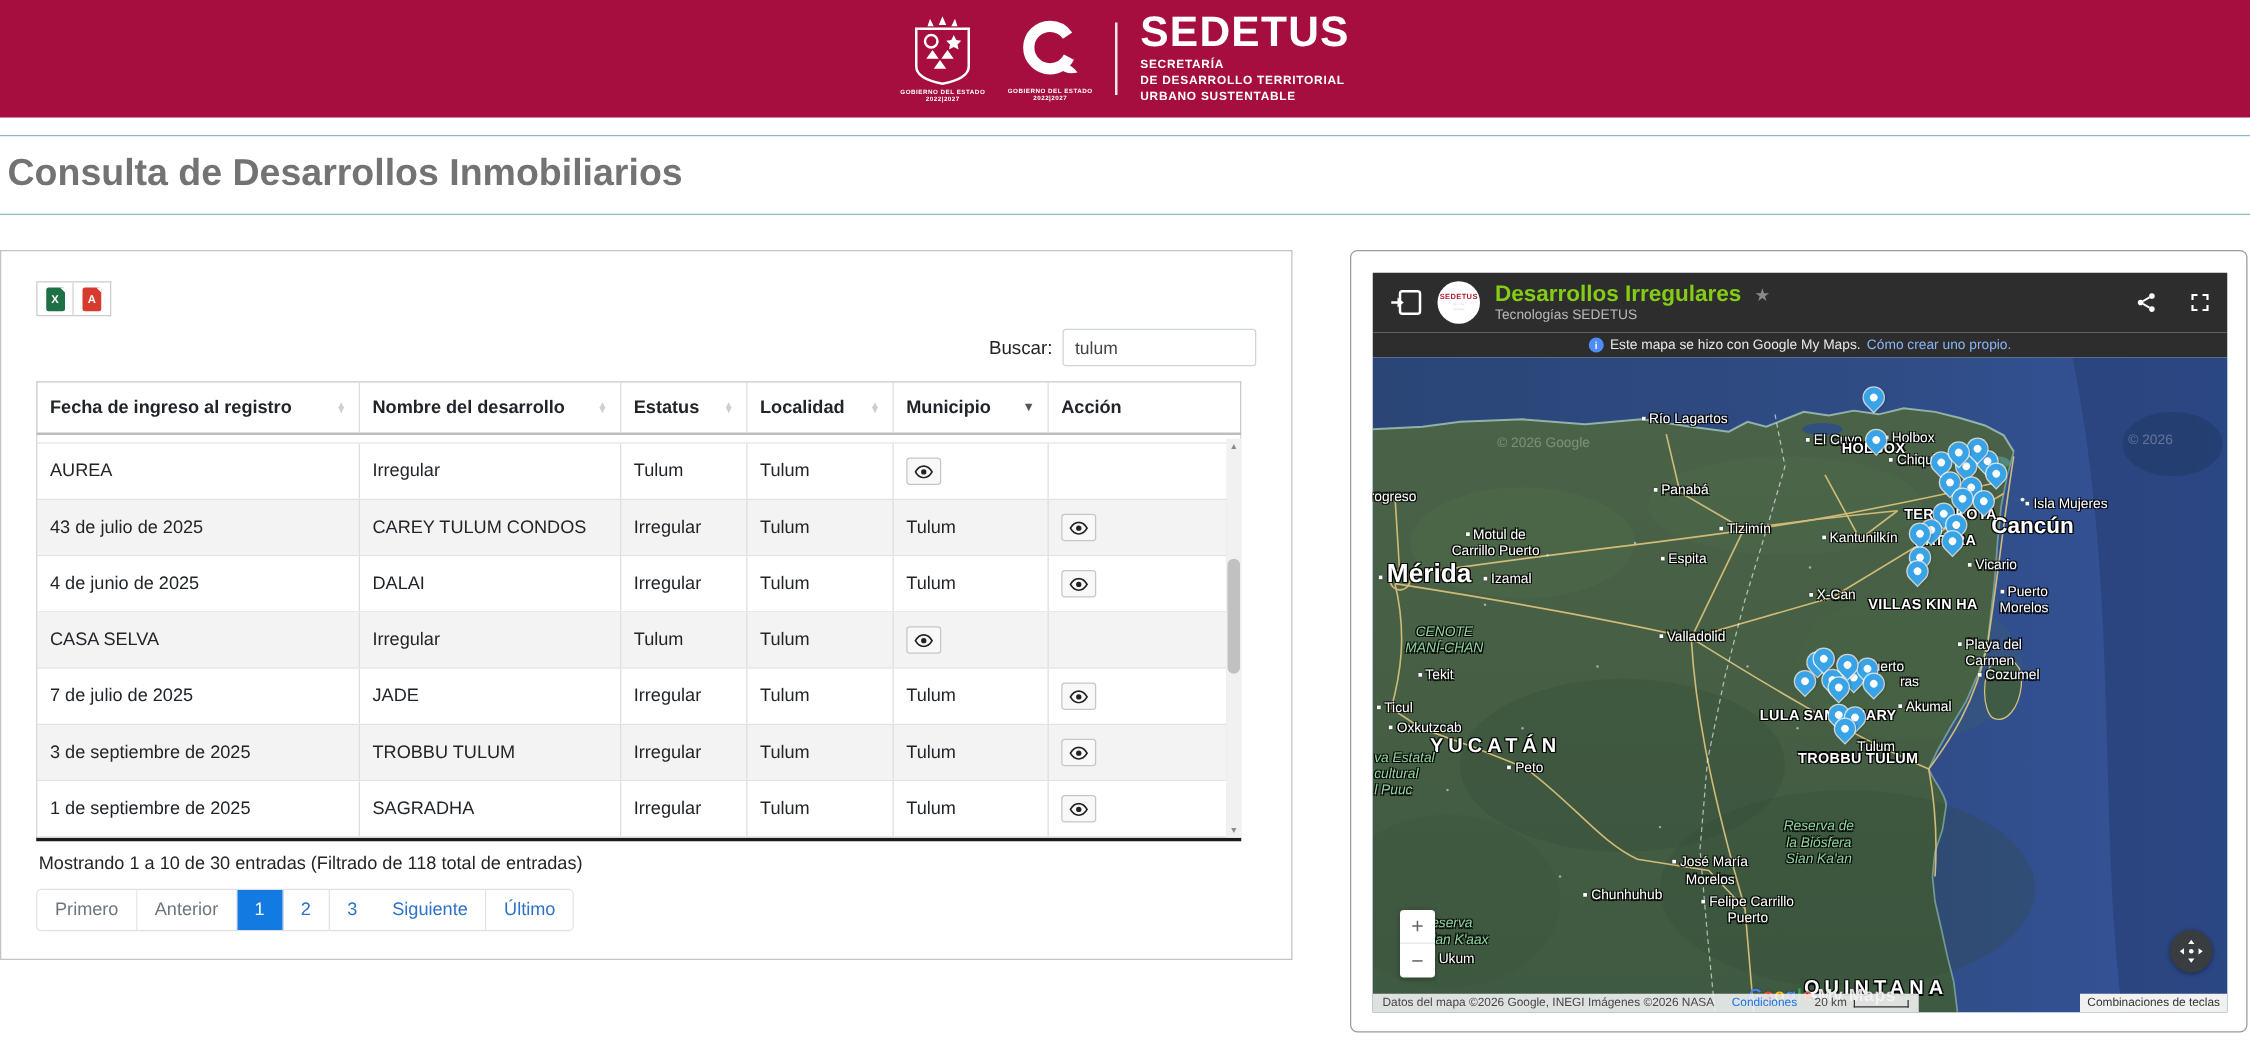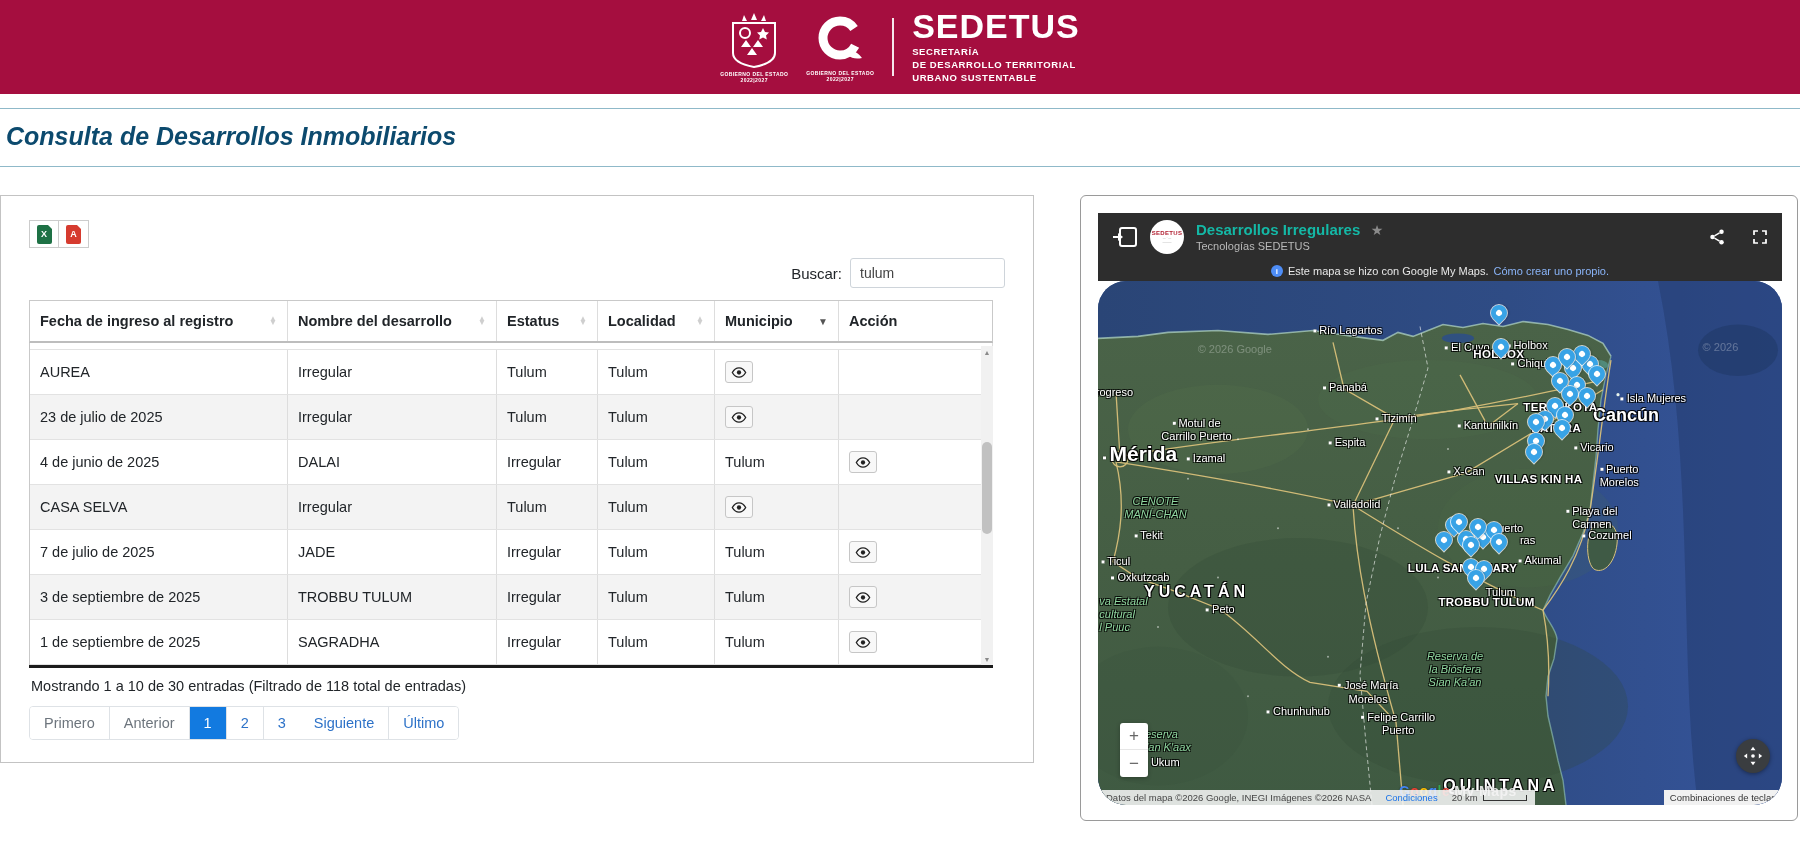--- a/index.html
+++ b/index.html
@@ -14,21 +14,21 @@
   .shield { width:50px; height:58px; }
   .qlogo { width:56px; height:56px; position:relative; }
   .vdivider { width:2px; height:58px; background:#fff; opacity:.9; }
   .brand-text { color:#fff; }
   .brand-title { font-size:34px; font-weight:bold; letter-spacing:1px; line-height:1; }
   .brand-sub { font-size:9.5px; font-weight:bold; letter-spacing:.6px; line-height:1.35; margin-top:3px; }
 
   
   .title-band { margin-top:14px; border-top:1px solid #8fb9c9; border-bottom:1px solid #8fb9c9;
     padding:13px 0 15px 6px; }
-  .title-band h1 { font-size:25px; color:#0c4a6e; font-weight:bold;font-style:italic; }
+  .title-band h1 { font-size:30px; color:#737373; font-weight:bold; }
 
   
   main { display:flex; padding-top:28px; align-items:flex-start; }
   .table-card { width:1034px; border:1px solid #c3c3c3; background:#fff; padding:24px 28px 22px 28px; }
   .map-card  { width:718px; margin-left:46px; border:1px solid #9a9a9a; border-radius:6px;
     background:#fff; padding:17px; height:626px; }
 
   
   .export-row { display:flex; }
   .exp-btn { width:30px; height:28px; border:1px solid #ccc; background:#fff; display:flex;
@@ -79,31 +79,31 @@
 
   
   .map-frame { width:684px; height:592px; display:flex; flex-direction:column; overflow:hidden; }
   .map-toolbar { height:48px; background:#2d2d2d; display:flex; align-items:center; padding:0 14px; gap:12px; flex:none; }
   .tgl-icon, .share-icon, .fs-icon { cursor:pointer; display:flex; }
   .avatar { width:34px; height:34px; border-radius:50%; background:#fff; display:flex; flex-direction:column;
     align-items:center; justify-content:center; flex:none; }
   .avatar .a-txt { color:#b01c2e; font-size:6px; font-weight:bold; letter-spacing:.3px; }
   .avatar .a-sub { color:#999; font-size:3px; line-height:1.4; text-align:center; }
   .mt-titles { line-height:1.15; }
-  .mt-title { color:#14b8a6; font-size:15px; font-weight:bold; }
+  .mt-title { color:#84cc16; font-size:18px; font-weight:bold; }
   .mt-sub { color:#b9b9b9; font-size:11px; }
   .star { color:#8a8a8a; font-size:14px; margin-left:6px; cursor:pointer; }
   .mt-right { margin-left:auto; display:flex; gap:26px; align-items:center; }
   .map-banner { height:20px; background:#2d2d2d; display:flex; align-items:center; justify-content:center;
     gap:5px; font-size:11px; color:#e8e8e8; flex:none; }
   .map-banner .i-ic { width:12px; height:12px; border-radius:50%; background:#4e8df6; color:#fff;
     font-size:8px; display:flex; align-items:center; justify-content:center; font-weight:bold; }
   .map-banner a { color:#8ab4f8; text-decoration:none; cursor:pointer; }
 
-  .map-view { position:relative; flex:1; overflow:hidden; background:#32518c;border-radius:28px; }
+  .map-view { position:relative; flex:1; overflow:hidden; background:#32518c; }
   .map-bg { position:absolute; inset:0; width:100%; height:100%; }
 
   
   .mlabel { position:absolute; transform:translate(-50%,-50%); color:#fff; font-size:11px;
     white-space:pre-line; text-align:center; line-height:1.2; z-index:3;
     text-shadow:-1px -1px 0 rgba(0,0,0,.85),1px -1px 0 rgba(0,0,0,.85),-1px 1px 0 rgba(0,0,0,.85),1px 1px 0 rgba(0,0,0,.85); }
   .mlabel.edgeL { transform:translate(0,-50%); text-align:left; }
   .mlabel .dot { display:inline-block; width:3px; height:3px; background:#fff; margin:0 3px 2px 0;
     box-shadow:0 0 1px #000; }
   .mlabel.city { font-size:21px; font-weight:bold; }
@@ -250,21 +250,22 @@
             <div class="td">
               <button class="eye-btn">
                 <svg viewBox="0 0 24 16" width="16" height="11">
                   <path d="M12 1 C6 1 2 8 2 8 C2 8 6 15 12 15 C18 15 22 8 22 8 C22 8 18 1 12 1 Z" fill="none" stroke="#222" stroke-width="2"></path>
                   <circle cx="12" cy="8" r="3.2" fill="#222"></circle>
                 </svg>
               </button>
             </div>
           </div>
           <div class="grid-row trow alt">
-            <div class="td">23 de julio de 2025</div>
+            <div class="td">43 de julio de 2025</div>
+            <div class="td">CAREY TULUM CONDOS</div>
             <div class="td">Irregular</div>
             <div class="td">Tulum</div>
             <div class="td">Tulum</div>
             <div class="td">
               <button class="eye-btn">
                 <svg viewBox="0 0 24 16" width="16" height="11">
                   <path d="M12 1 C6 1 2 8 2 8 C2 8 6 15 12 15 C18 15 22 8 22 8 C22 8 18 1 12 1 Z" fill="none" stroke="#222" stroke-width="2"></path>
                   <circle cx="12" cy="8" r="3.2" fill="#222"></circle>
                 </svg>
               </button>

